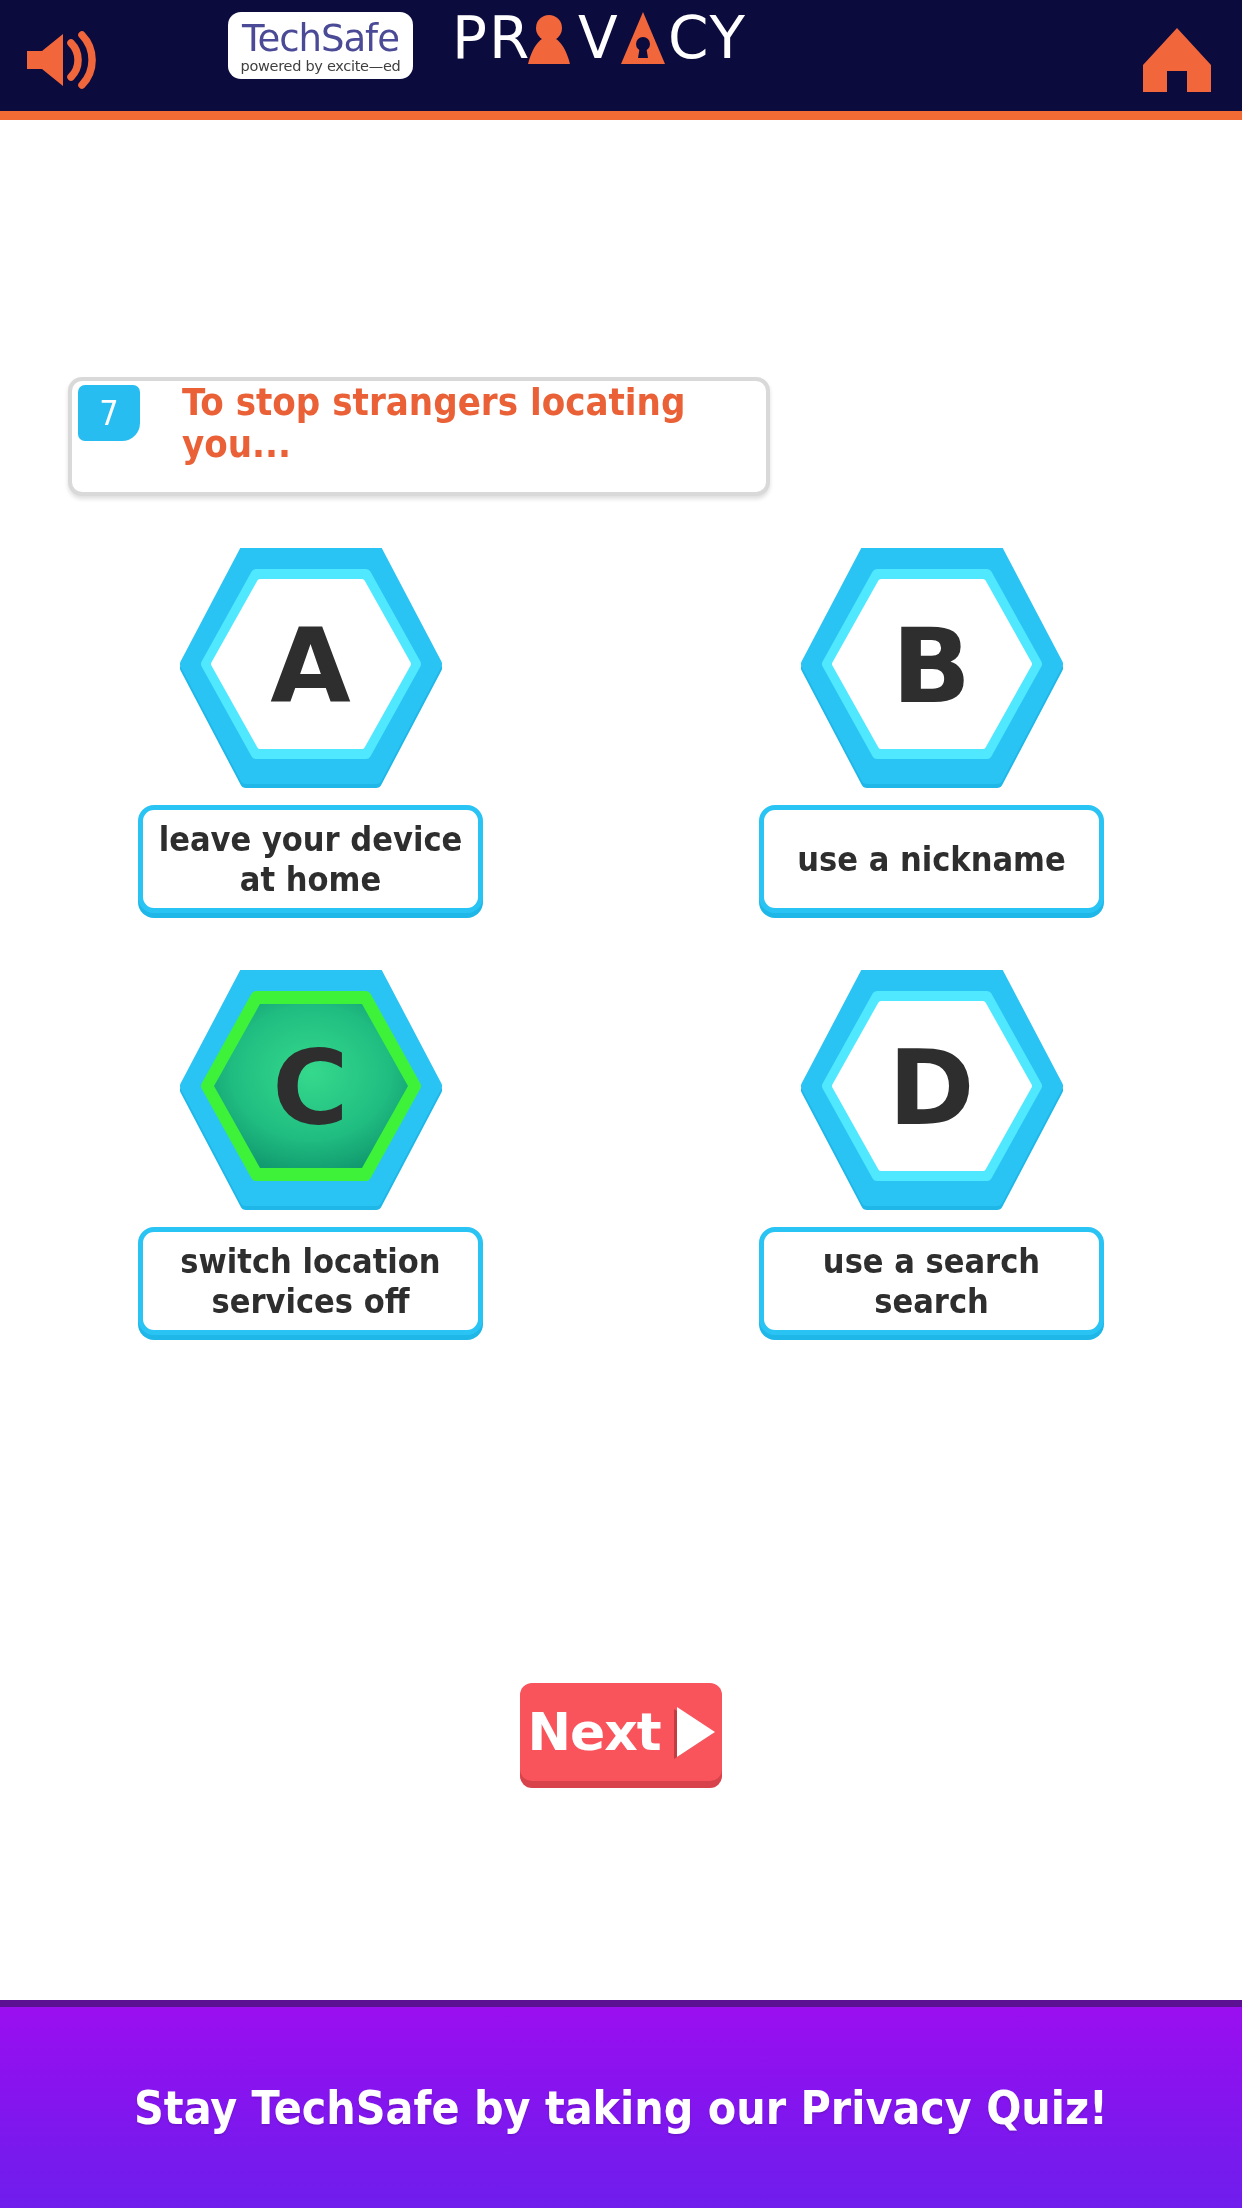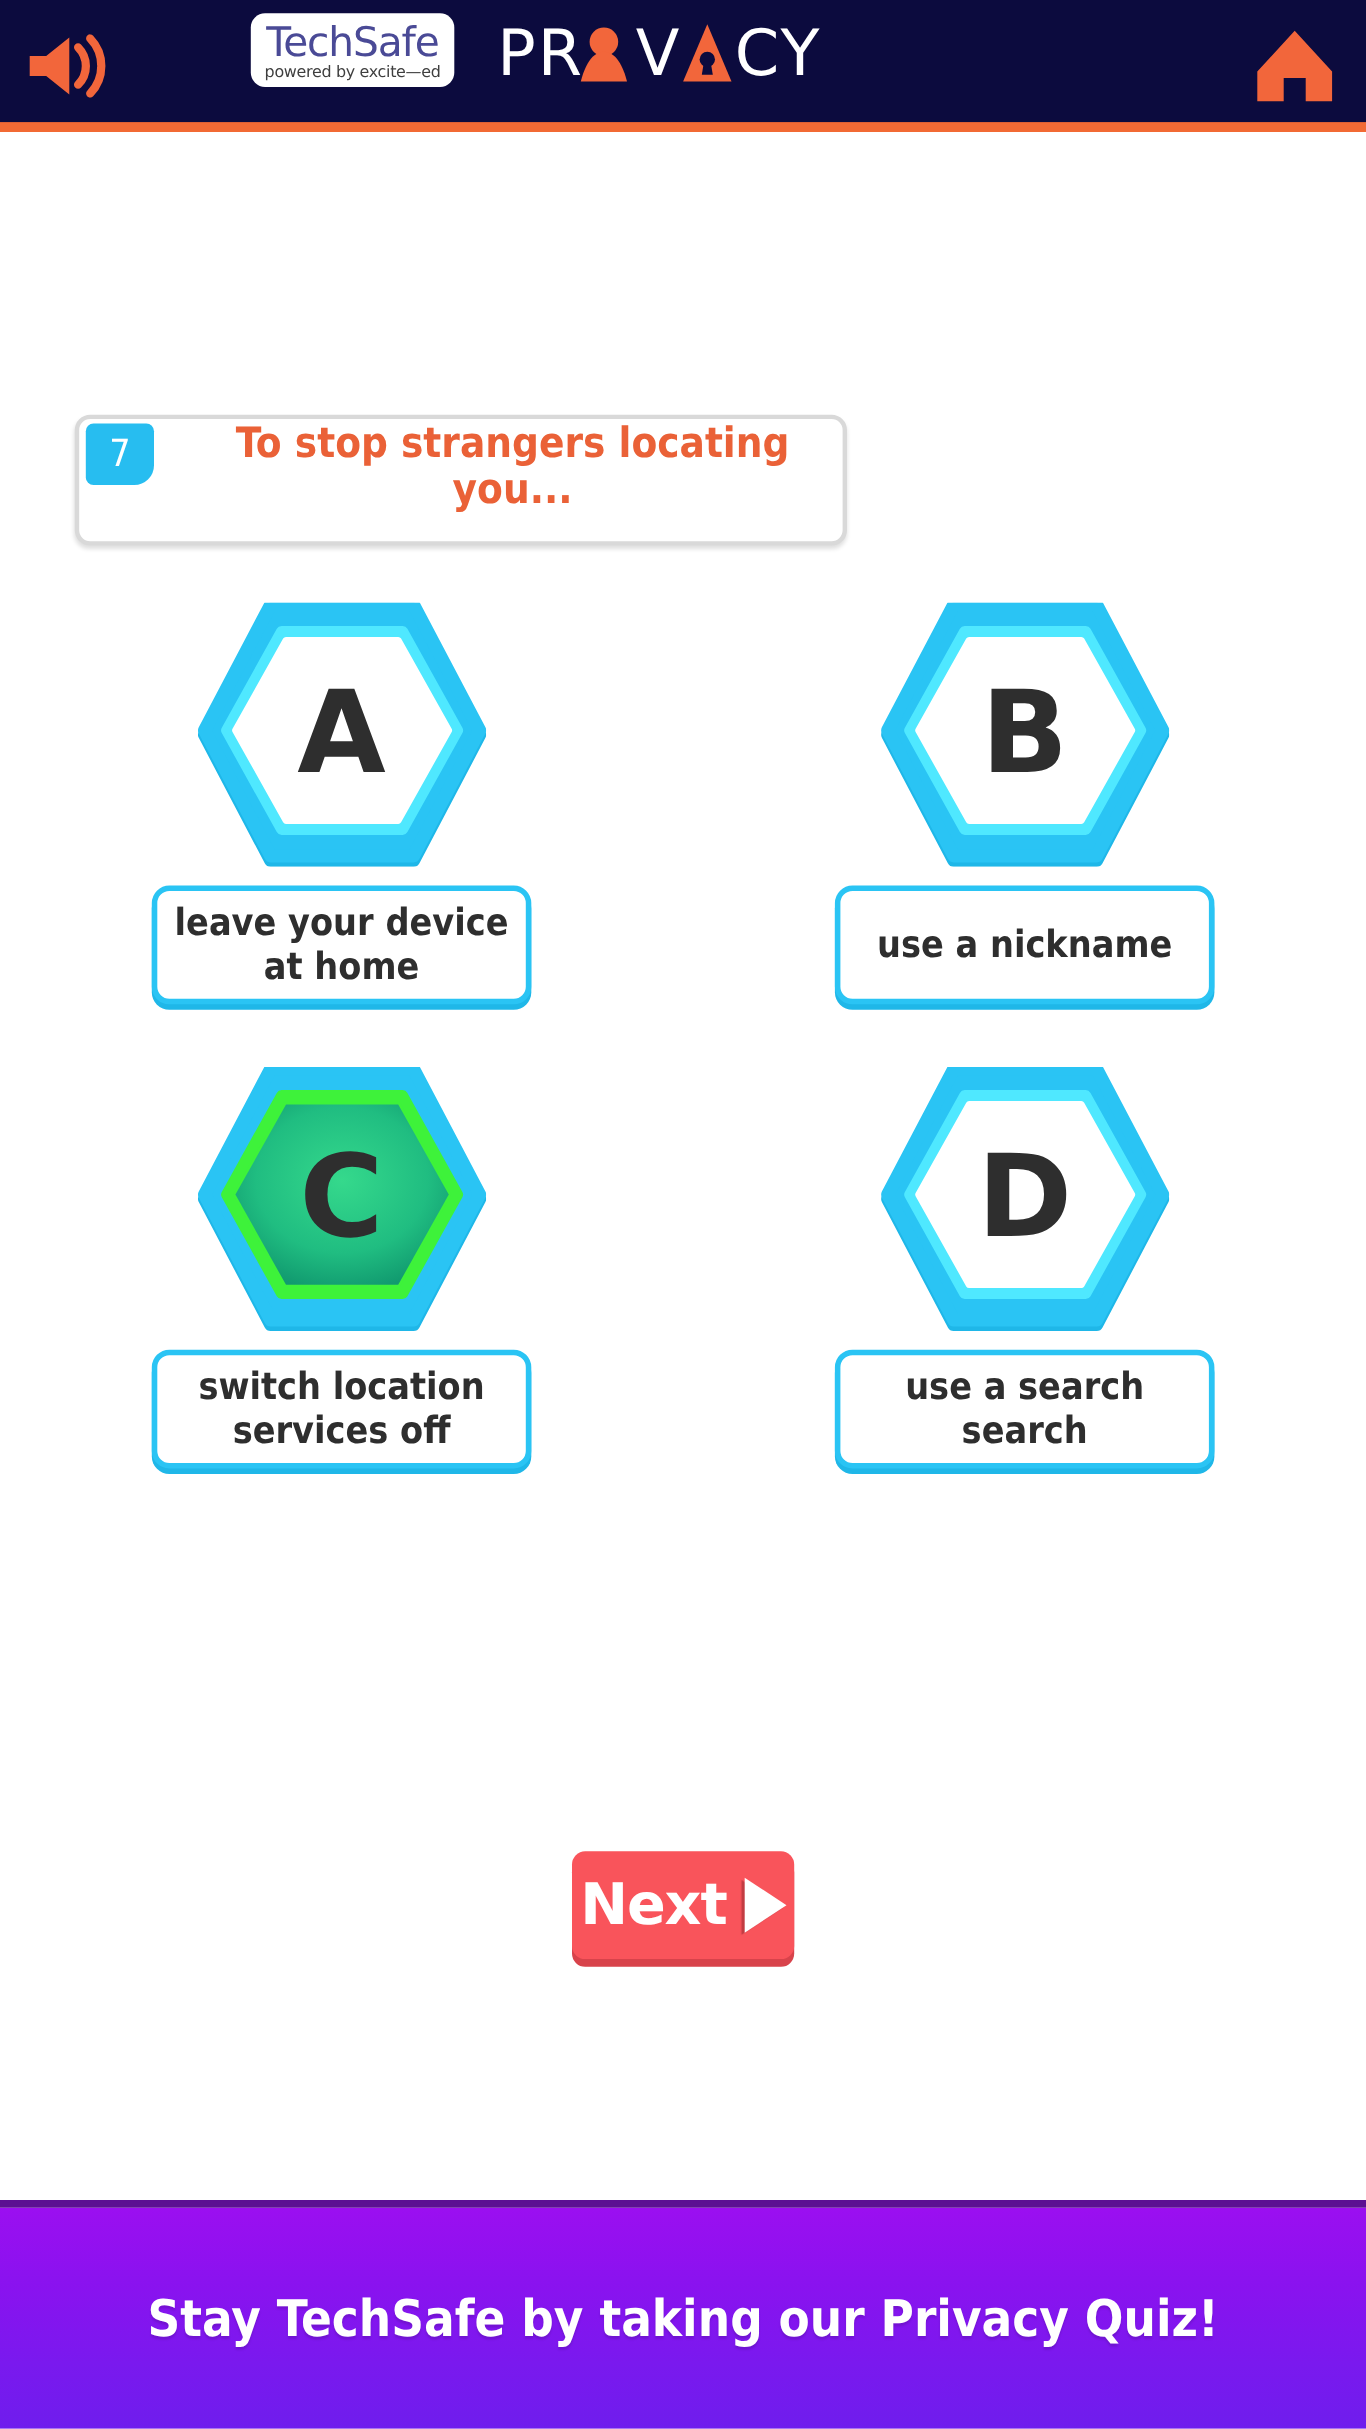--- a/index.html
+++ b/index.html
@@ -55,21 +55,21 @@
     color:#4a4a96; letter-spacing:-1px;
     line-height:1; margin-bottom:2px;
   }
   .logo-sub {
     font-family:"DejaVu Sans", sans-serif;
     font-size:14.5px; font-weight:400;
     color:#3f3f3f; letter-spacing:-0.3px;
     line-height:1;
   }
   .privacy-title {
-    position:absolute; left:452px; top:14px;
+    position:absolute; left:452px; top:4px;
     height:66px;
     display:flex; align-items:center;
   }
 
   
   .main {
     position:relative;
     flex:1 1 auto;
     background:#ffffff;
   }
@@ -96,21 +96,20 @@
   }
   .qtext {
     position:absolute;
     left:110px; right:16px; top:0; bottom:0;
     display:flex; align-items:center; justify-content:center;
     padding-bottom:26px;
     color:#ea6137;
     font-family:"DejaVu Sans Condensed","Liberation Sans Narrow","Liberation Sans", sans-serif;
     font-size:38px; font-weight:bold;
     letter-spacing:0px;
-    text-align:center;
     line-height:1.1;
   }
 
   
   .answers {
     position:absolute;
     left:0; top:393px;
     width:1242px;
   }
   .arow { display:flex; }

